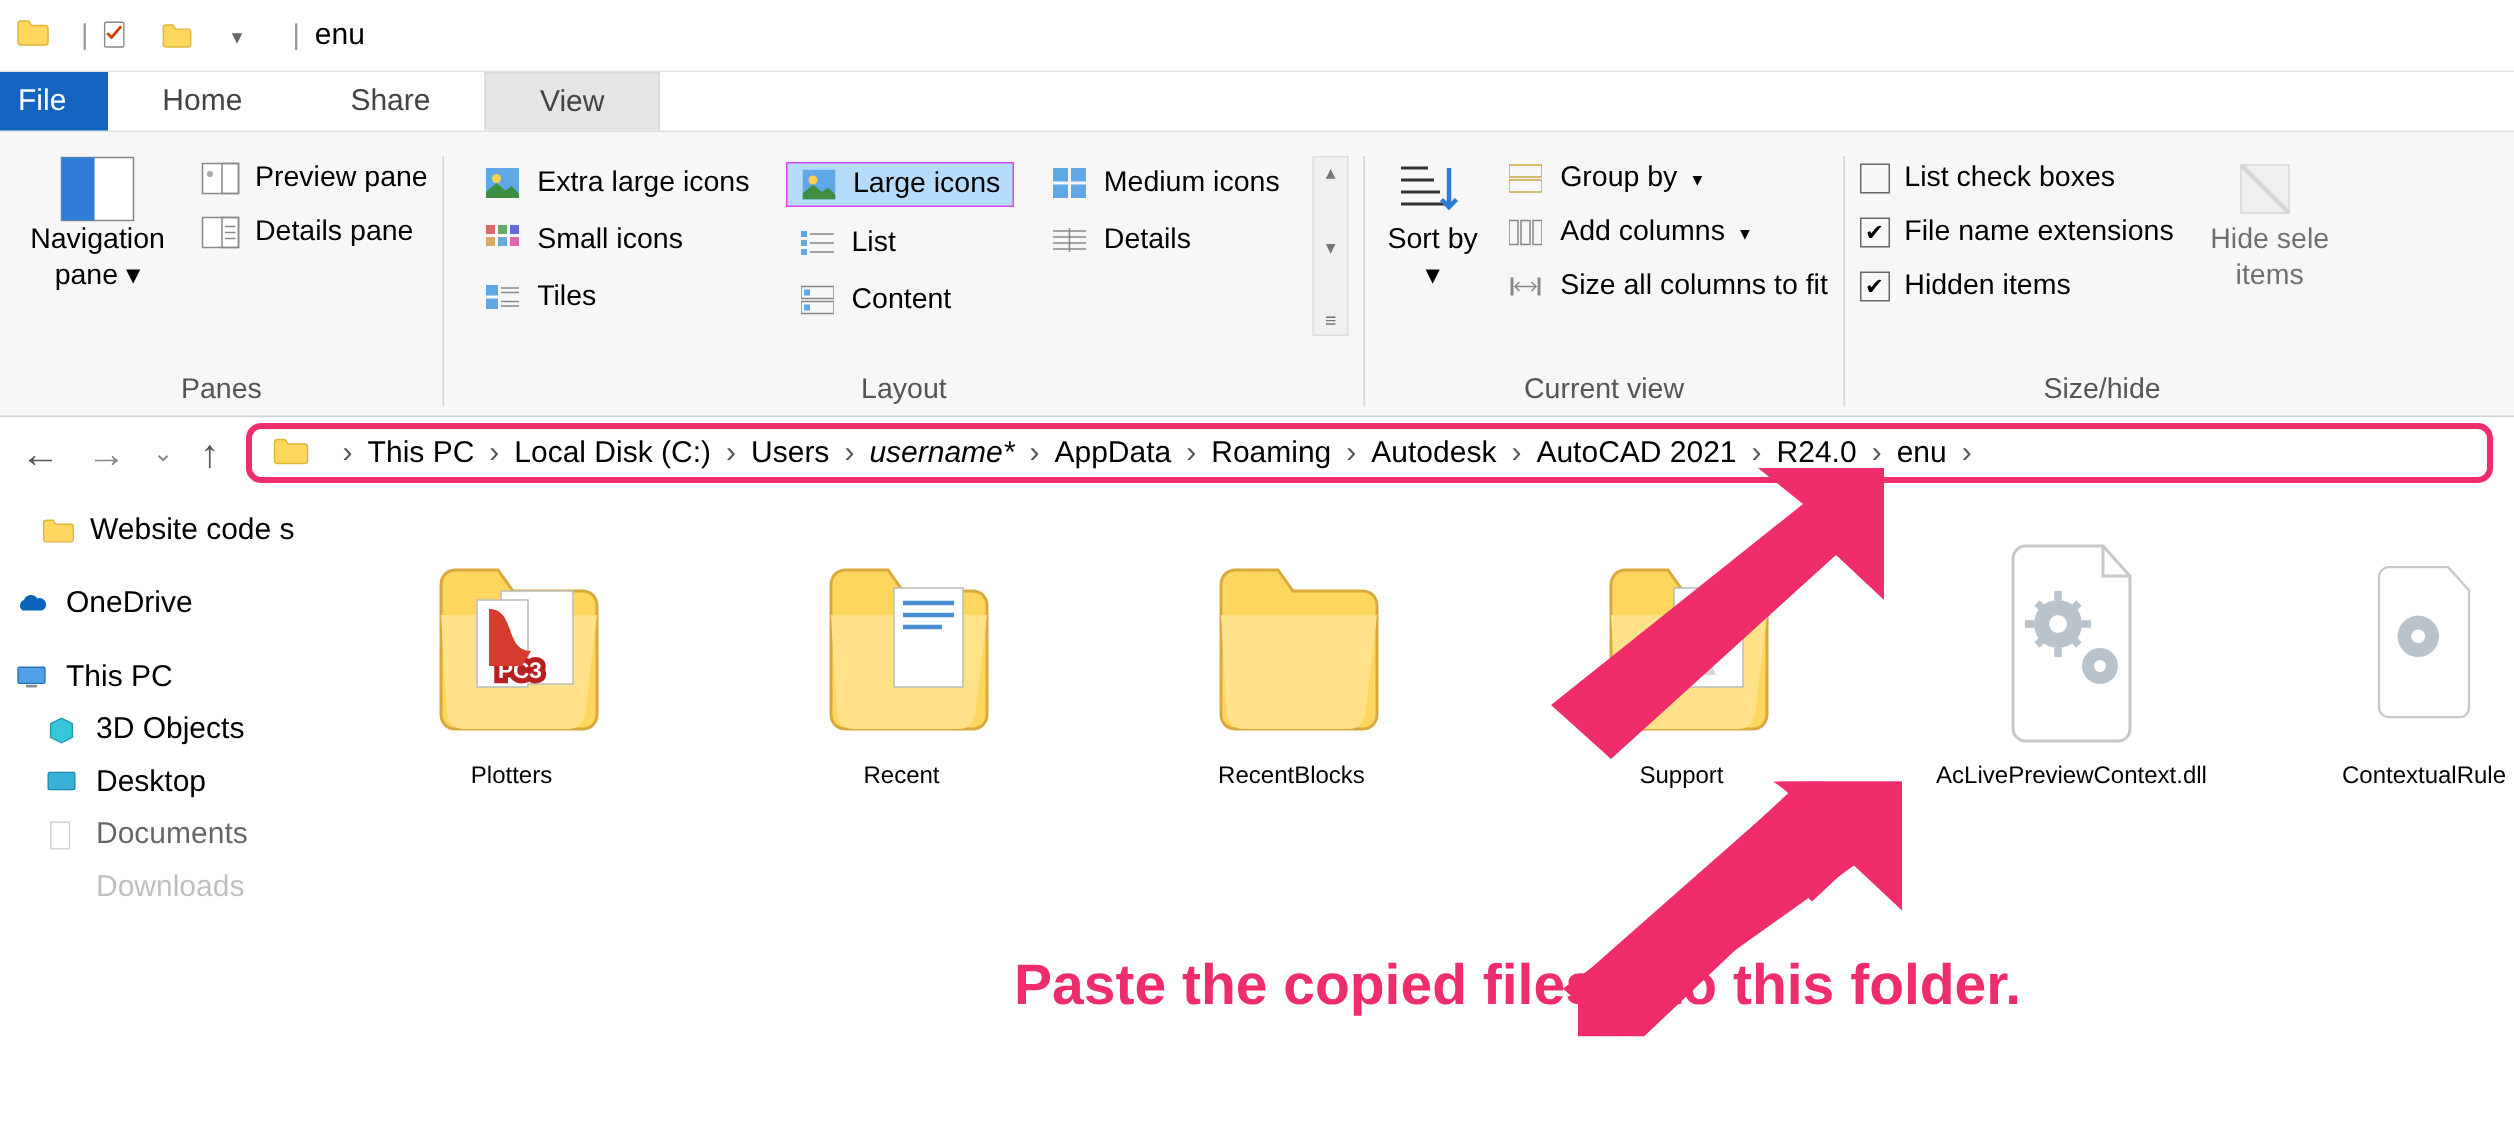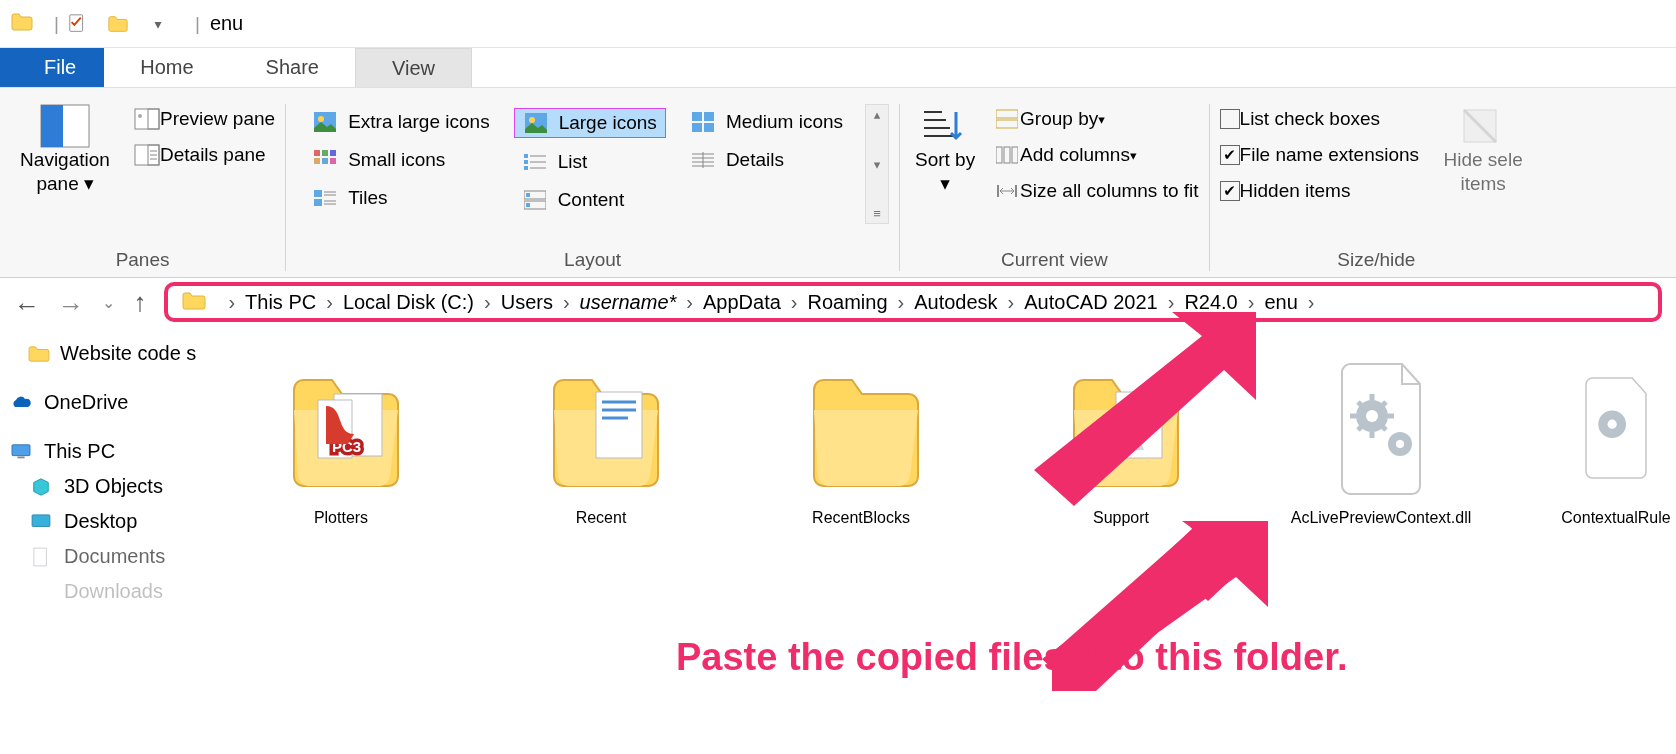--- a/index.html
+++ b/index.html
@@ -9,36 +9,36 @@
 .titlebar { height: 48px; background: #fff; display: flex; align-items: center; padding: 0 4px; border-bottom: 1px solid #e5e5e5; }
 .titlebar .tb-icon { width: 28px; height: 28px; margin: 0 10px 0 6px; }
 .titlebar .sep { color: #999; margin: 0 6px; }
 .qat { display: flex; align-items: center; gap: 14px; margin-right: 18px; }
 .qat .q-icon { width: 26px; height: 26px; display: inline-flex; align-items: center; justify-content: center; }
 .titlebar .wtitle { font-size: 20px; margin-left: 4px; }
 
 
 .tabstrip { height: 40px; display: flex; align-items: stretch; background: #fff; border-bottom: 1px solid #e0e0e0; }
 .tab { padding: 8px 36px 8px; font-size: 20px; color: #444; cursor: default; }
-.tab.file { background: #1565c0; color: #fff; padding-left: 44px; padding-right: 28px; }
+.tab.file { background: #1565c0; color: #fff; padding-left: 12px; padding-right: 28px; }
 .tab.active { background: #e5e5e5; border: 1px solid #d8d8d8; border-bottom: none; }
 
 
 .ribbon { height: 190px; background: #f7f7f7; display: flex; border-bottom: 1px solid #d0d0d0; padding-top: 12px; }
 .group { display: flex; flex-direction: column; justify-content: space-between; align-items: center; padding: 4px 10px 6px; }
 .group-body { display: flex; align-items: flex-start; gap: 14px; }
 .group-label { font-size: 19px; color: #555; padding-top: 8px; }
 .vdiv { width: 1px; background: #d4d4d4; margin: 4px 0 6px; }
 
 .big-btn { display: flex; flex-direction: column; align-items: center; gap: 0; width: 110px; }
 .big-icon { width: 50px; height: 44px; }
 .btn-label { font-size: 19px; text-align: center; line-height: 1.25; }
 
 .stack { display: flex; flex-direction: column; gap: 14px; padding-top: 4px; }
-.small-btn { display: flex; align-items: center; font-size: 19px; white-space: nowrap; }
+.small-btn { display: flex; align-items: center; gap: 10px; font-size: 19px; white-space: nowrap; }
 .small-icon { width: 26px; height: 22px; display: inline-flex; align-items: center; justify-content: center; }
 
 .layout-grid { display: flex; gap: 0; position: relative; }
 .layout-col { display: flex; flex-direction: column; gap: 10px; padding: 4px 8px; }
 .layout-item { display: flex; align-items: center; gap: 10px; font-size: 19px; padding: 3px 8px; white-space: nowrap; }
 .layout-item.selected { background: #b6dcfb; border: 1px solid #d946ef; }
 .scrolly { width: 24px; height: 120px; background: #f0f0f0; border: 1px solid #ddd; display: flex; flex-direction: column; justify-content: space-between; align-items: center; font-size: 13px; color: #777; margin-left: 6px; }
 .scrolly span { padding: 2px 0; }
 
 .chk { width: 20px; height: 20px; border: 1px solid #666; display: inline-flex; align-items: center; justify-content: center; flex-shrink: 0; }

